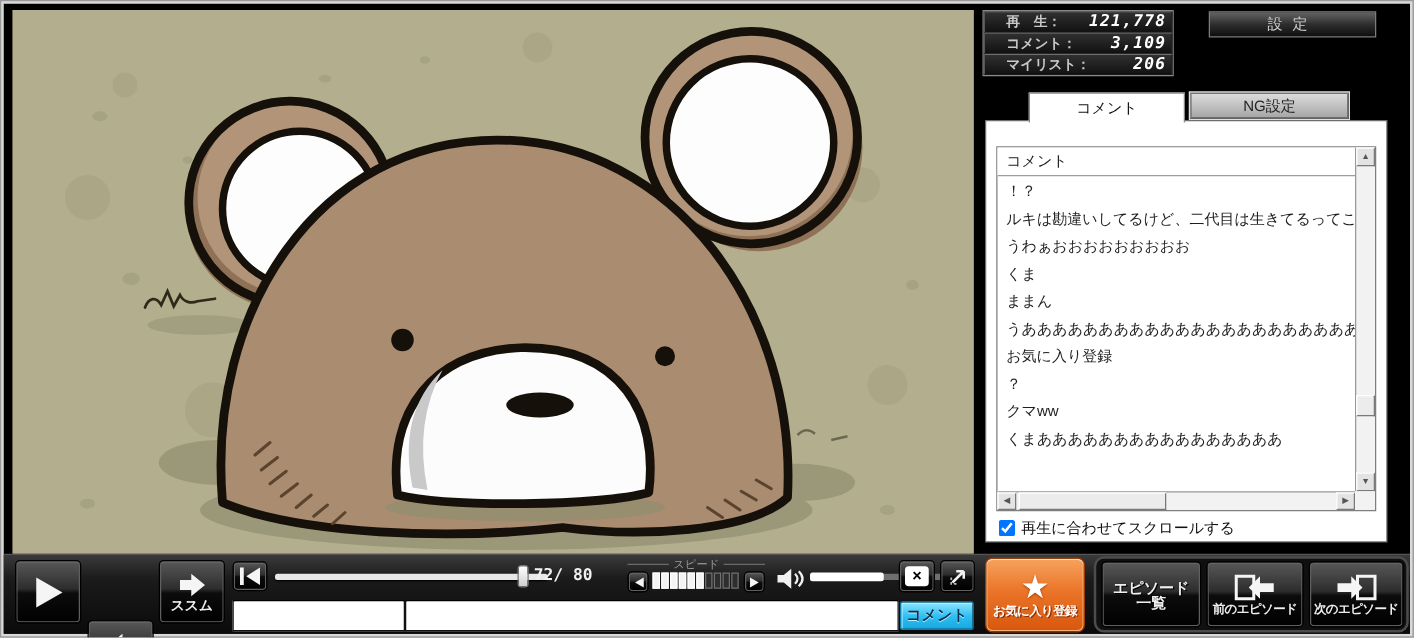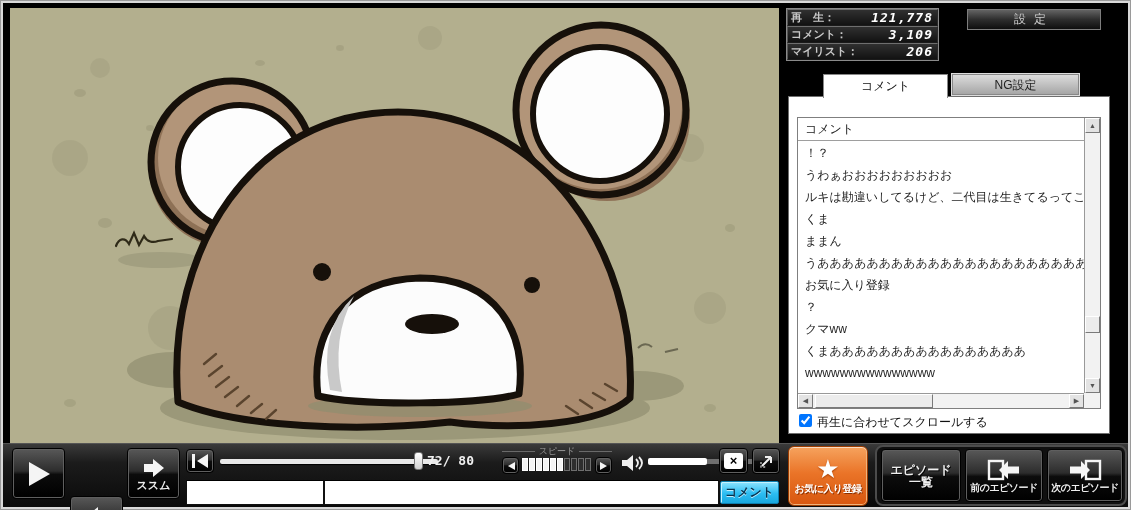--- a/index.html
+++ b/index.html
@@ -9,21 +9,21 @@
 
   
   .video{position:absolute;left:10px;top:8px;width:769px;height:435px;background:#b3af8e;overflow:hidden;}
   .video svg{display:block;}
 
   
   .stats{position:absolute;left:786px;top:8px;width:153px;border:1px solid #8a8a8a;background:#000;}
   .stat-row{display:flex;align-items:center;height:17px;background:linear-gradient(#303030,#121212);
     border:1px solid;border-color:#6e6e6e #2a2a2a #1a1a1a #565656;}
   .stat-row+.stat-row{margin-top:0px;}
-  .stat-label{font-size:11px;font-weight:bold;color:#c9c9c9;padding-left:3px;white-space:nowrap;}
+  .stat-label{font-size:11px;font-weight:bold;color:#c9c9c9;padding-left:17px;white-space:nowrap;}
   .stat-value{flex:1;text-align:right;padding-right:4px;font-family:"DejaVu Sans Mono",monospace;
     font-style:italic;font-weight:bold;font-size:13px;color:#fff;letter-spacing:1px;}
   .settings-btn{position:absolute;left:967px;top:9px;width:134px;height:21px;
     background:linear-gradient(#636363,#2e2e2e 50%,#0e0e0e);border:1px solid #7d7d7d;
     color:#cfcfcf;font-size:12px;letter-spacing:8px;text-align:center;line-height:19px;cursor:pointer;}
   .date-box{position:absolute;left:951px;top:35px;width:151px;height:23px;
     background:linear-gradient(#d6d6d6,#8e8e8e);border:1px solid;border-color:#efefef #4e4e4e #4e4e4e #efefef;
     color:#1b1b1b;font-size:13px;font-weight:bold;text-align:center;line-height:21px;}
 
   
@@ -48,21 +48,21 @@
   .vsb .up{top:0;} .vsb .down{bottom:0;}
   .vsb .thumb{position:absolute;left:0;top:72%;width:15px;height:17px;background:#ececec;
     border:1px solid;border-color:#fff #7a7a7a #7a7a7a #fff;cursor:grab;}
   .hsb{position:absolute;left:0;right:16px;bottom:0;height:15px;background:#f2f2f2;border-top:1px solid #999;}
   .hsb .btn{position:absolute;top:0;width:15px;height:14px;background:#e3e3e3;
     border:1px solid;border-color:#fff #7a7a7a #7a7a7a #fff;color:#555;font-size:7px;line-height:12px;text-align:center;cursor:pointer;}
   .hsb .left{left:0;} .hsb .right{right:0;}
   .hsb .thumb{position:absolute;left:17px;top:0;width:118px;height:14px;background:#ececec;
     border:1px solid;border-color:#fff #7a7a7a #7a7a7a #fff;cursor:grab;}
   .sbcorner{position:absolute;right:0;bottom:0;width:16px;height:15px;background:#f2f2f2;}
-  .autoscroll{position:absolute;left:10px;top:317px;display:flex;align-items:flex-start;gap:5px;}
+  .autoscroll{position:absolute;left:10px;top:317px;display:flex;align-items:center;gap:5px;}
   .autoscroll input{width:13px;height:13px;margin:0;}
   .autoscroll label{font-size:12px;color:#111;}
 
   
   .bar{position:absolute;left:3px;top:443px;width:1125px;height:64px;
     background:linear-gradient(#3a3a3a,#1b1b1b 30%,#0a0a0a);border-top:1px solid #555;}
   .dbtn{position:absolute;background:linear-gradient(180deg,#585858 0%,#2d2d2d 45%,#0c0c0c 52%,#000 100%);
     border:1px solid #000;border-radius:4px;box-shadow:inset 0 0 0 1px #5f5f5f, inset 0 1px 0 rgba(255,255,255,.25);
     color:#fff;cursor:pointer;display:flex;flex-direction:column;align-items:center;justify-content:center;}
   .dbtn .lbl{font-size:11px;font-weight:bold;color:#eee;text-shadow:1px 1px 0 #000;line-height:12px;}
@@ -215,30 +215,29 @@
   <div class="settings-btn">設定</div>
 
   <div class="tab tab-comment">コメント</div>
   <div class="tab tab-ng">NG設定</div>
 
   <div class="panel">
     <div class="clist">
       <div class="clist-header">コメント</div>
       <div class="crows">
         <div class="crow">！？</div>
+        <div class="crow">ルキは勘違いしてるけど、二代目は生きてるってこ</div>
         <div class="crow">うわぁおおおおおおおおお</div>
-        <div class="crow">ルキは勘違いしてるけど、二代目は生きてるってこ</div>
         <div class="crow">くま</div>
         <div class="crow">ままん</div>
         <div class="crow">うああああああああああああああああああああああああ</div>
         <div class="crow">お気に入り登録</div>
         <div class="crow">？</div>
         <div class="crow">クマww</div>
         <div class="crow">くまああああああああああああああああ</div>
-        <div class="crow">wwwwwwwwwwwwwww</div>
       </div>
       <div class="vsb">
         <div class="btn up">▲</div>
         <div class="thumb"></div>
         <div class="btn down">▼</div>
       </div>
       <div class="hsb">
         <div class="btn left">◀</div>
         <div class="thumb"></div>
         <div class="btn right">▶</div>

